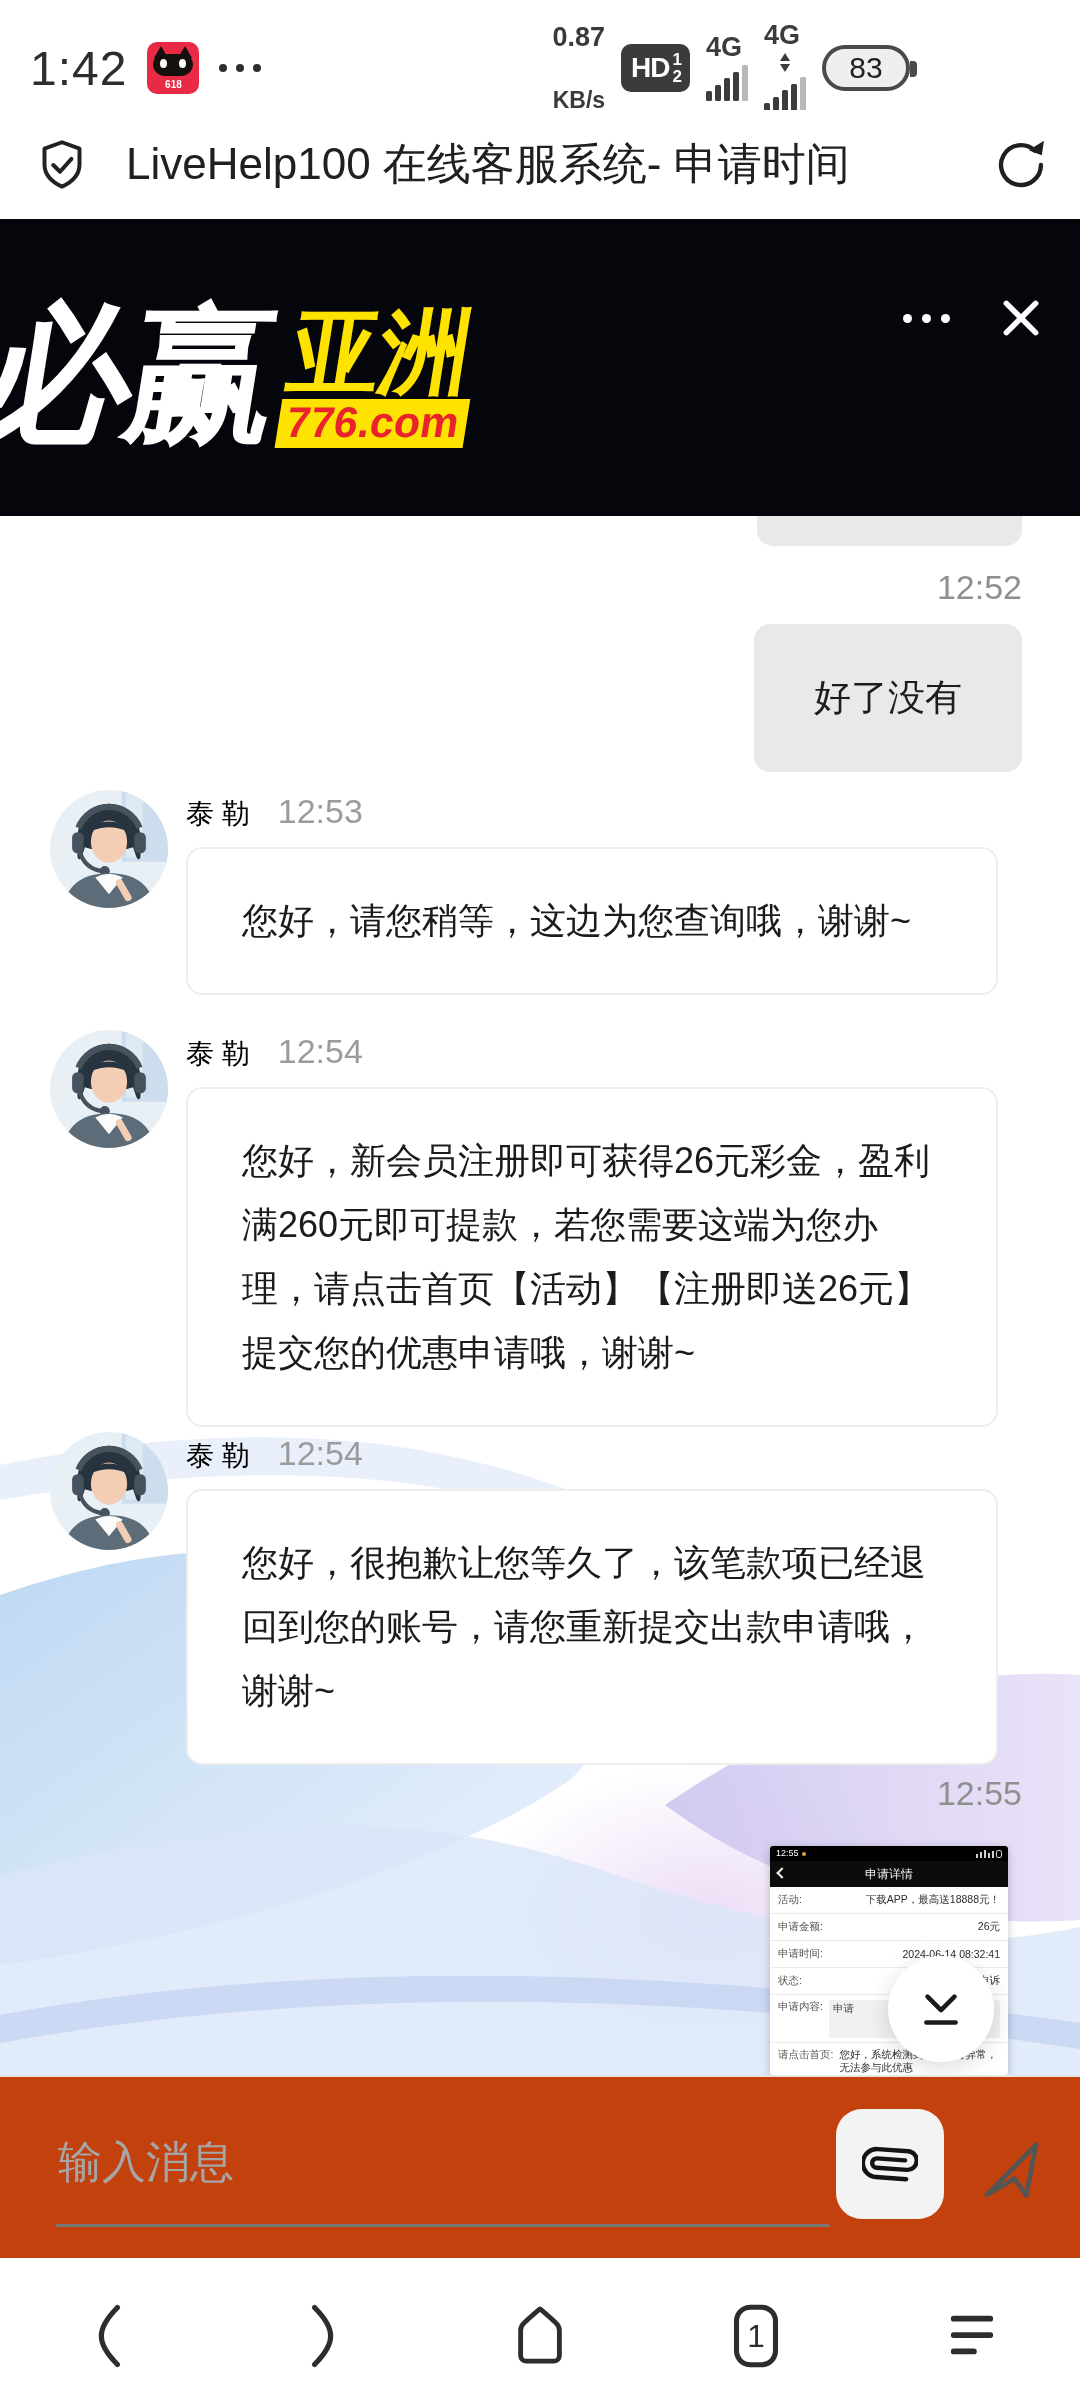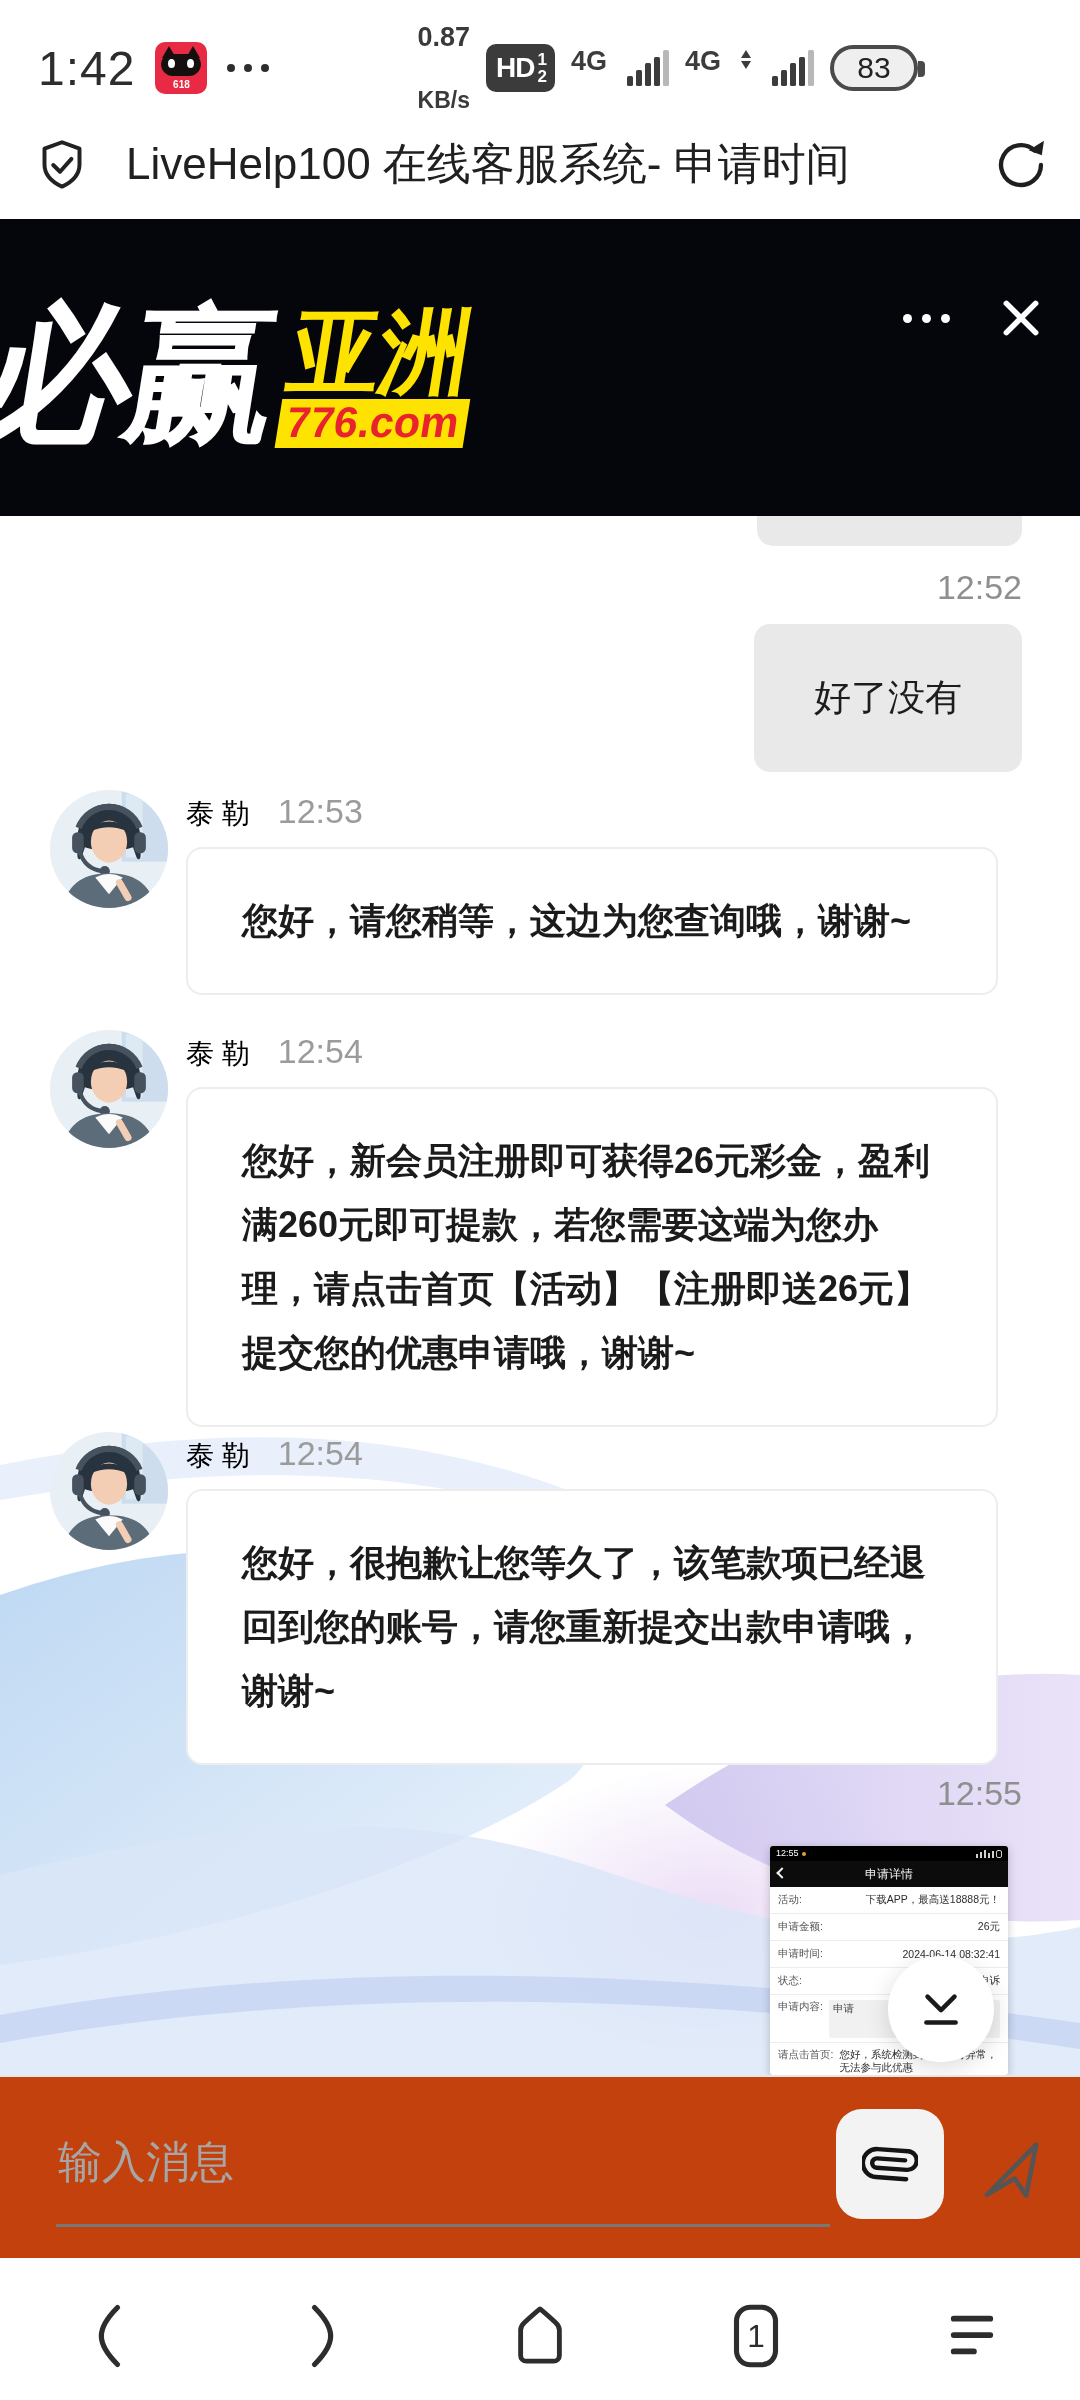--- a/index.html
+++ b/index.html
@@ -2,42 +2,42 @@
 <html><head>
 <meta charset="utf-8">
 <meta name="viewport" content="width=1080">
 <style>
   html,body{margin:0;padding:0;background:#fff;}
   *{box-sizing:border-box;}
   .phone{position:relative;width:1080px;height:2400px;margin:0 auto;background:#fff;overflow:hidden;
          font-family:"Liberation Sans","DejaVu Sans",sans-serif;color:#1f1f1f;}
 
   
-  .status-bar{position:absolute;top:0;left:8px;width:944px;height:110px;display:flex;align-items:center;
+  .status-bar{position:absolute;top:0;left:0;width:944px;height:110px;display:flex;align-items:center;
               padding:26px 26px 0 30px;}
   .sb-left{display:flex;align-items:center;gap:20px;}
   .sb-time{font-size:48px;font-weight:500;color:#2d2d2d;letter-spacing:1px;}
   .tmall{width:52px;height:52px;border-radius:10px;background:#e82a44;position:relative;overflow:hidden;flex:0 0 auto;}
   .tmall .cat{position:absolute;left:6px;top:12px;width:40px;height:22px;background:#15100e;border-radius:10px 10px 12px 12px;}
   .tmall .cat:before,.tmall .cat:after{content:'';position:absolute;top:5px;width:7px;height:9px;border-radius:50%;background:#fff;}
   .tmall .cat:before{left:7px;} .tmall .cat:after{right:7px;}
   .tmall .ear-l,.tmall .ear-r{position:absolute;top:4px;width:0;height:0;border-left:7px solid transparent;border-right:7px solid transparent;border-bottom:12px solid #15100e;}
   .tmall .ear-l{left:7px;} .tmall .ear-r{right:7px;}
   .tmall .badge{position:absolute;bottom:2px;left:0;right:0;text-align:center;font-size:10px;line-height:14px;color:#fff;font-weight:bold;}
   .dots{display:flex;gap:9px;align-items:center;}
   .dots i{width:8px;height:8px;border-radius:50%;background:#2e2e2e;display:block;}
   .sb-right{margin-left:auto;display:flex;align-items:center;gap:16px;}
   .speed{display:flex;flex-direction:column;align-items:flex-end;line-height:1;gap:36px;}
   .speed b{font-size:27px;color:#3a3a3a;font-weight:bold;}
   .speed span{font-size:23px;color:#3a3a3a;font-weight:bold;margin-top:2px;}
   .hd{background:#3b3b3b;border-radius:10px;height:48px;display:flex;align-items:center;padding:0 8px 0 10px;gap:3px;}
   .hd b{color:#fff;font-size:28px;font-weight:bold;letter-spacing:-1px;}
   .hd .nums{display:flex;flex-direction:column;line-height:1;}
   .hd .nums i{font-style:normal;color:#fff;font-size:17px;font-weight:bold;}
-  .sim{display:flex;align-items:flex-start;gap:20px;}
+  .sim{display:flex;align-items:center;gap:4px;flex-direction:column;}
   .sim .lbl{font-size:27px;font-weight:bold;color:#3c3c3c;align-self:flex-start;line-height:1;margin-top:-2px;}
   .bars{display:flex;align-items:flex-end;gap:3px;height:36px;}
   .bars i{width:6px;background:#3c3c3c;border-radius:1.5px;display:block;}
   .bars i:nth-child(1){height:10px;} .bars i:nth-child(2){height:16px;} .bars i:nth-child(3){height:23px;}
   .bars i:nth-child(4){height:29px;} .bars i:nth-child(5){height:36px;background:#b8b8b8;}
   .updown{display:flex;flex-direction:column;gap:3px;margin:0 1px 1px 0;}
   .updown i{width:0;height:0;display:block;}
   .updown .u{border-left:5px solid transparent;border-right:5px solid transparent;border-bottom:8px solid #3c3c3c;}
   .updown .d{border-left:5px solid transparent;border-right:5px solid transparent;border-top:8px solid #3c3c3c;}
   .battery{position:relative;width:88px;height:46px;border:4px solid #4a4a4a;border-radius:23px;background:#efefef;
@@ -71,21 +71,21 @@
   .ts-1{top:52px;margin-left:45px;} .ts-2{top:1258px;}
   .bubble-out{position:absolute;top:108px;right:58px;background:#e9e9e9;border-radius:16px;
               padding:52px 60px;font-size:37px;line-height:44px;color:#1d1d1d;}
   .msg{position:absolute;left:50px;right:78px;}
   .msg-1{top:274px;} .msg-2{top:514px;} .msg-3{top:916px;}
   .avatar{position:absolute;left:0;top:0;width:118px;height:118px;}
   .m-head{margin-left:136px;display:flex;align-items:baseline;gap:28px;padding-top:2px;}
   .m-name{font-size:28px;color:#000000;text-align:right;}
   .m-time{font-size:34px;color:#9b9b9b;}
   .m-bubble{margin-left:136px;margin-top:14px;width:812px;background:#fff;border:2px solid #ededed;border-radius:16px;
-            padding:40px 54px;font-size:36px;line-height:64px;color:#1b1b1b;white-space:pre-line;font-weight:bold;}
+            padding:40px 54px;font-size:36px;line-height:64px;color:#1b1b1b;white-space:pre-line;}
 
   
   .attachment{position:absolute;top:1330px;right:72px;width:238px;height:229px;background:#fff;overflow:hidden;
               box-shadow:0 2px 10px rgba(0,0,0,0.22);border-radius:3px;z-index:2;}
   .att-status{height:15px;background:#000;display:flex;align-items:center;justify-content:space-between;padding:0 6px;}
   .att-time{color:#fff;font-size:9px;line-height:1;display:flex;align-items:center;gap:3px;}
   .att-time:after{content:'';width:4px;height:4px;border-radius:50%;background:#e0a33c;display:inline-block;}
   .att-sig{display:flex;gap:2px;align-items:flex-end;height:8px;}
   .att-sig i{width:2px;background:#cfcfcf;display:block;}
   .att-sig i:nth-child(1){height:4px;}.att-sig i:nth-child(2){height:6px;}

